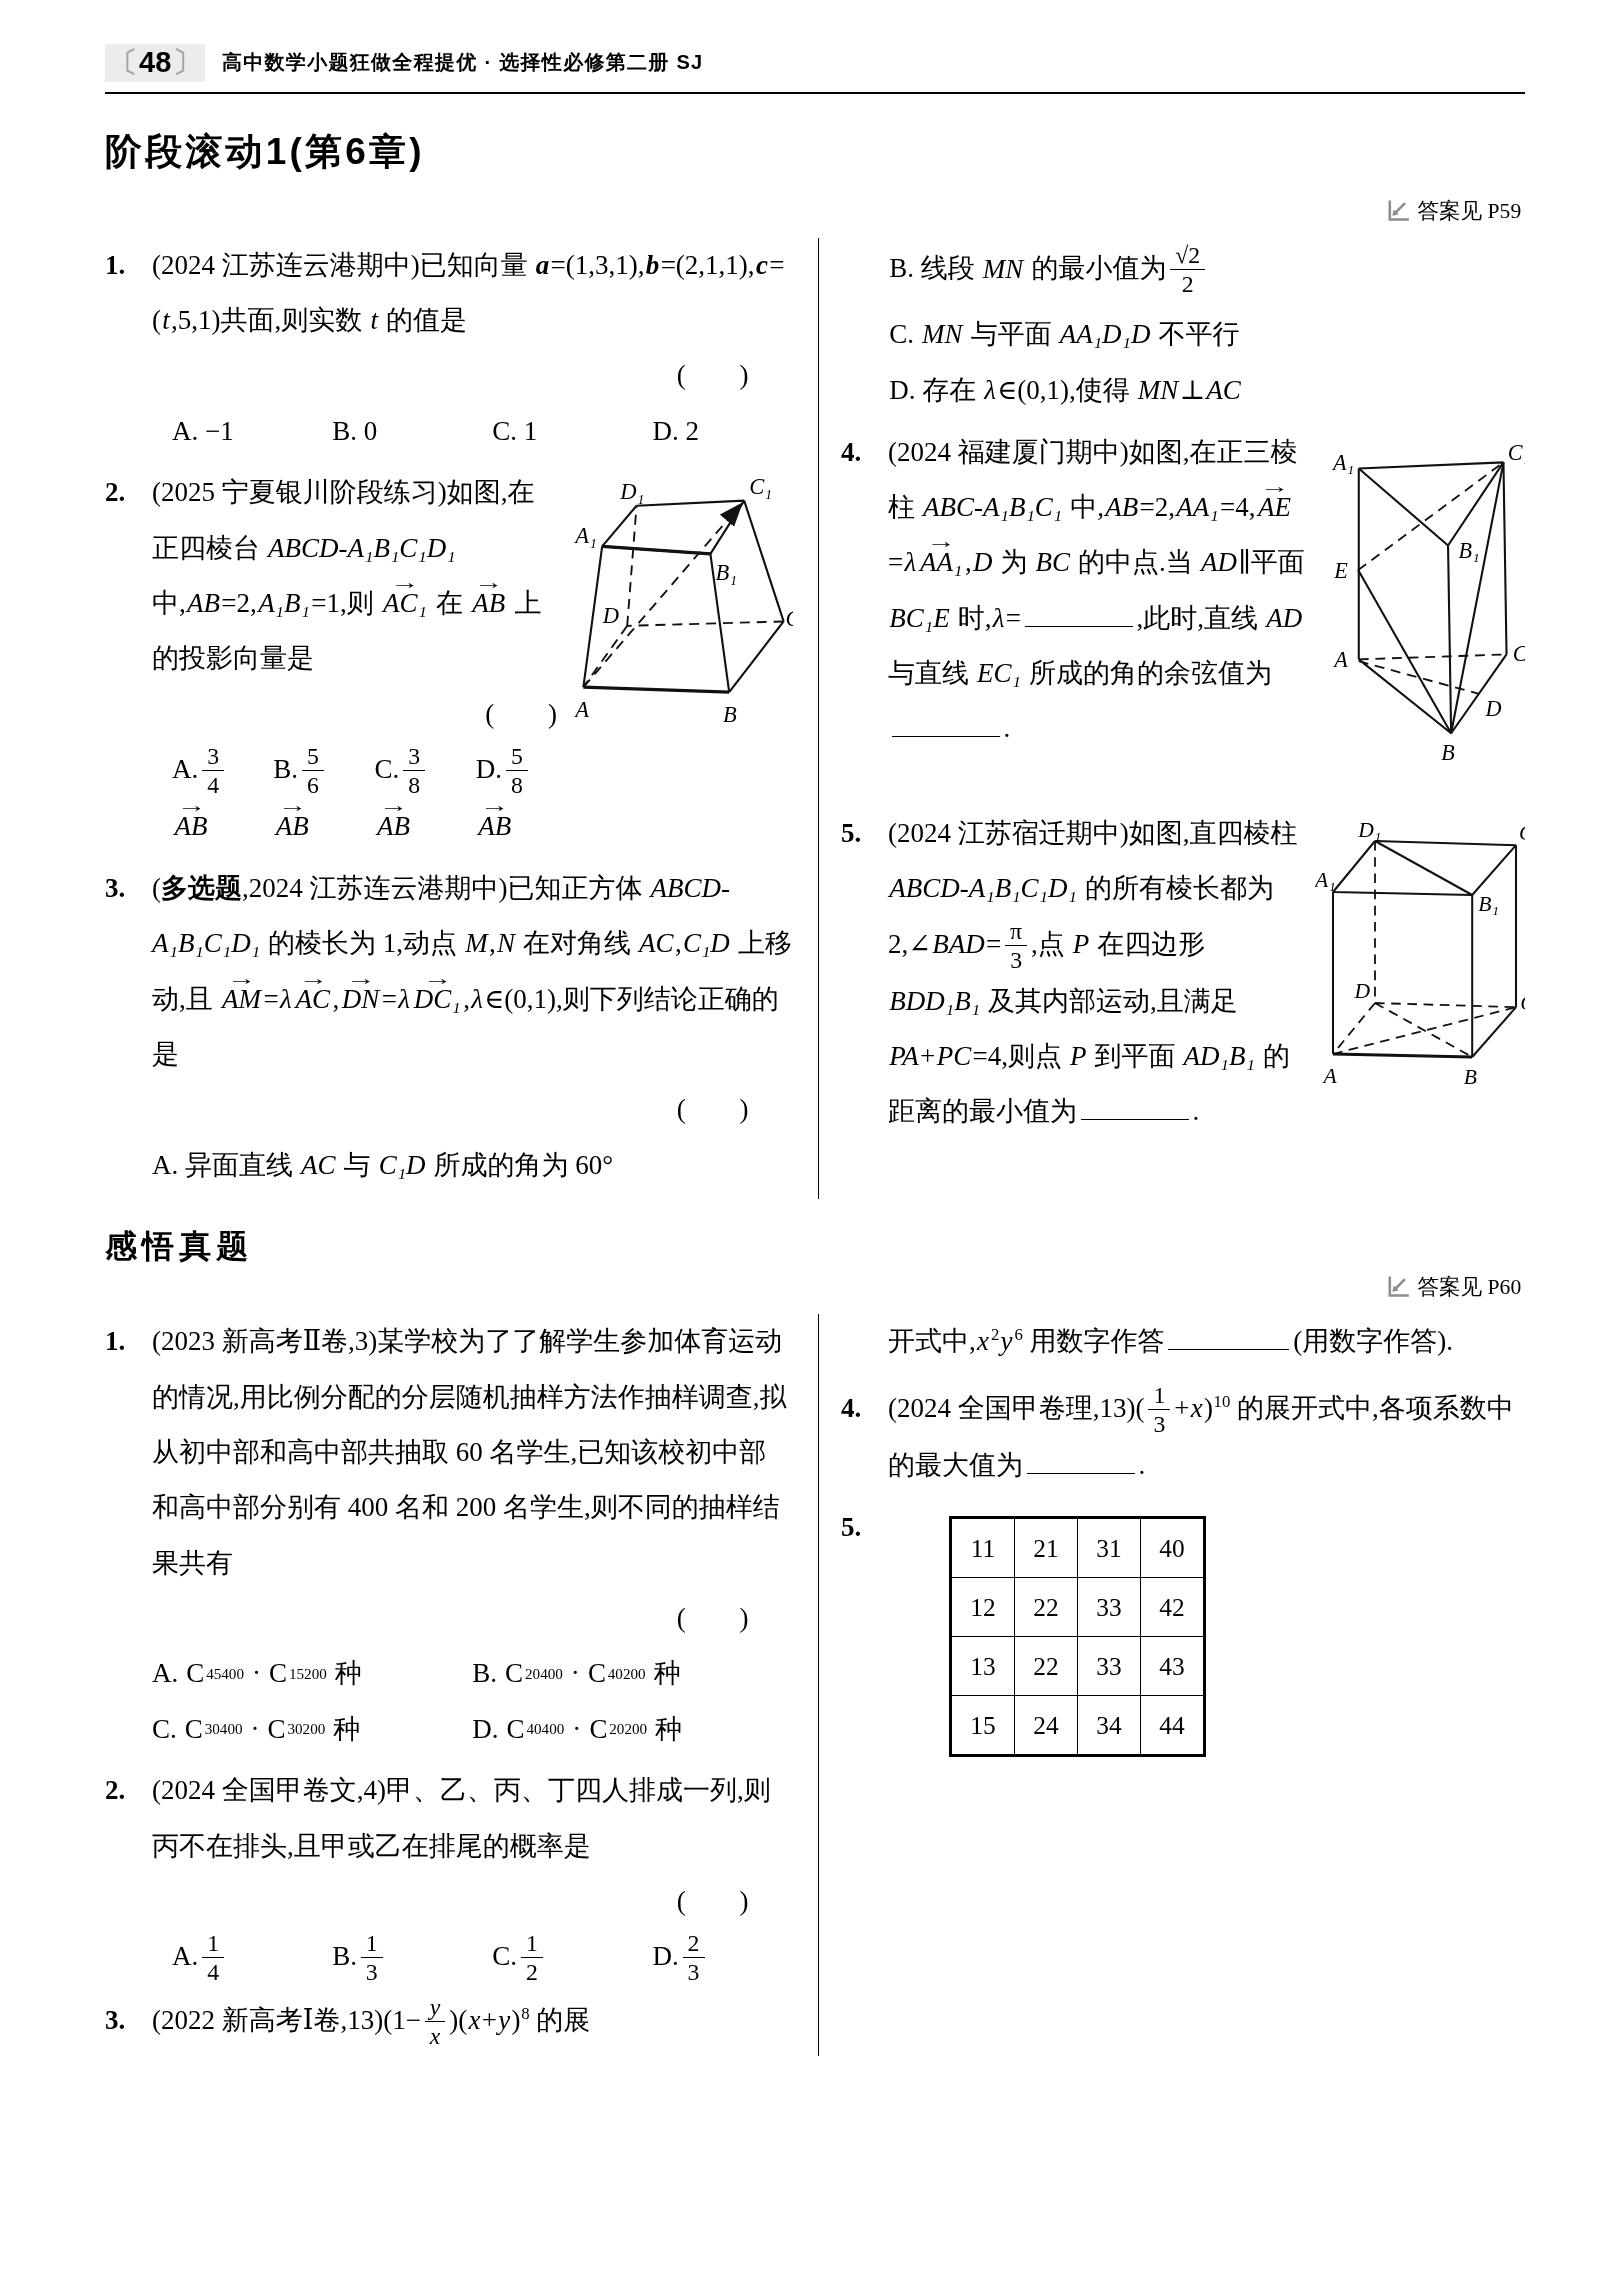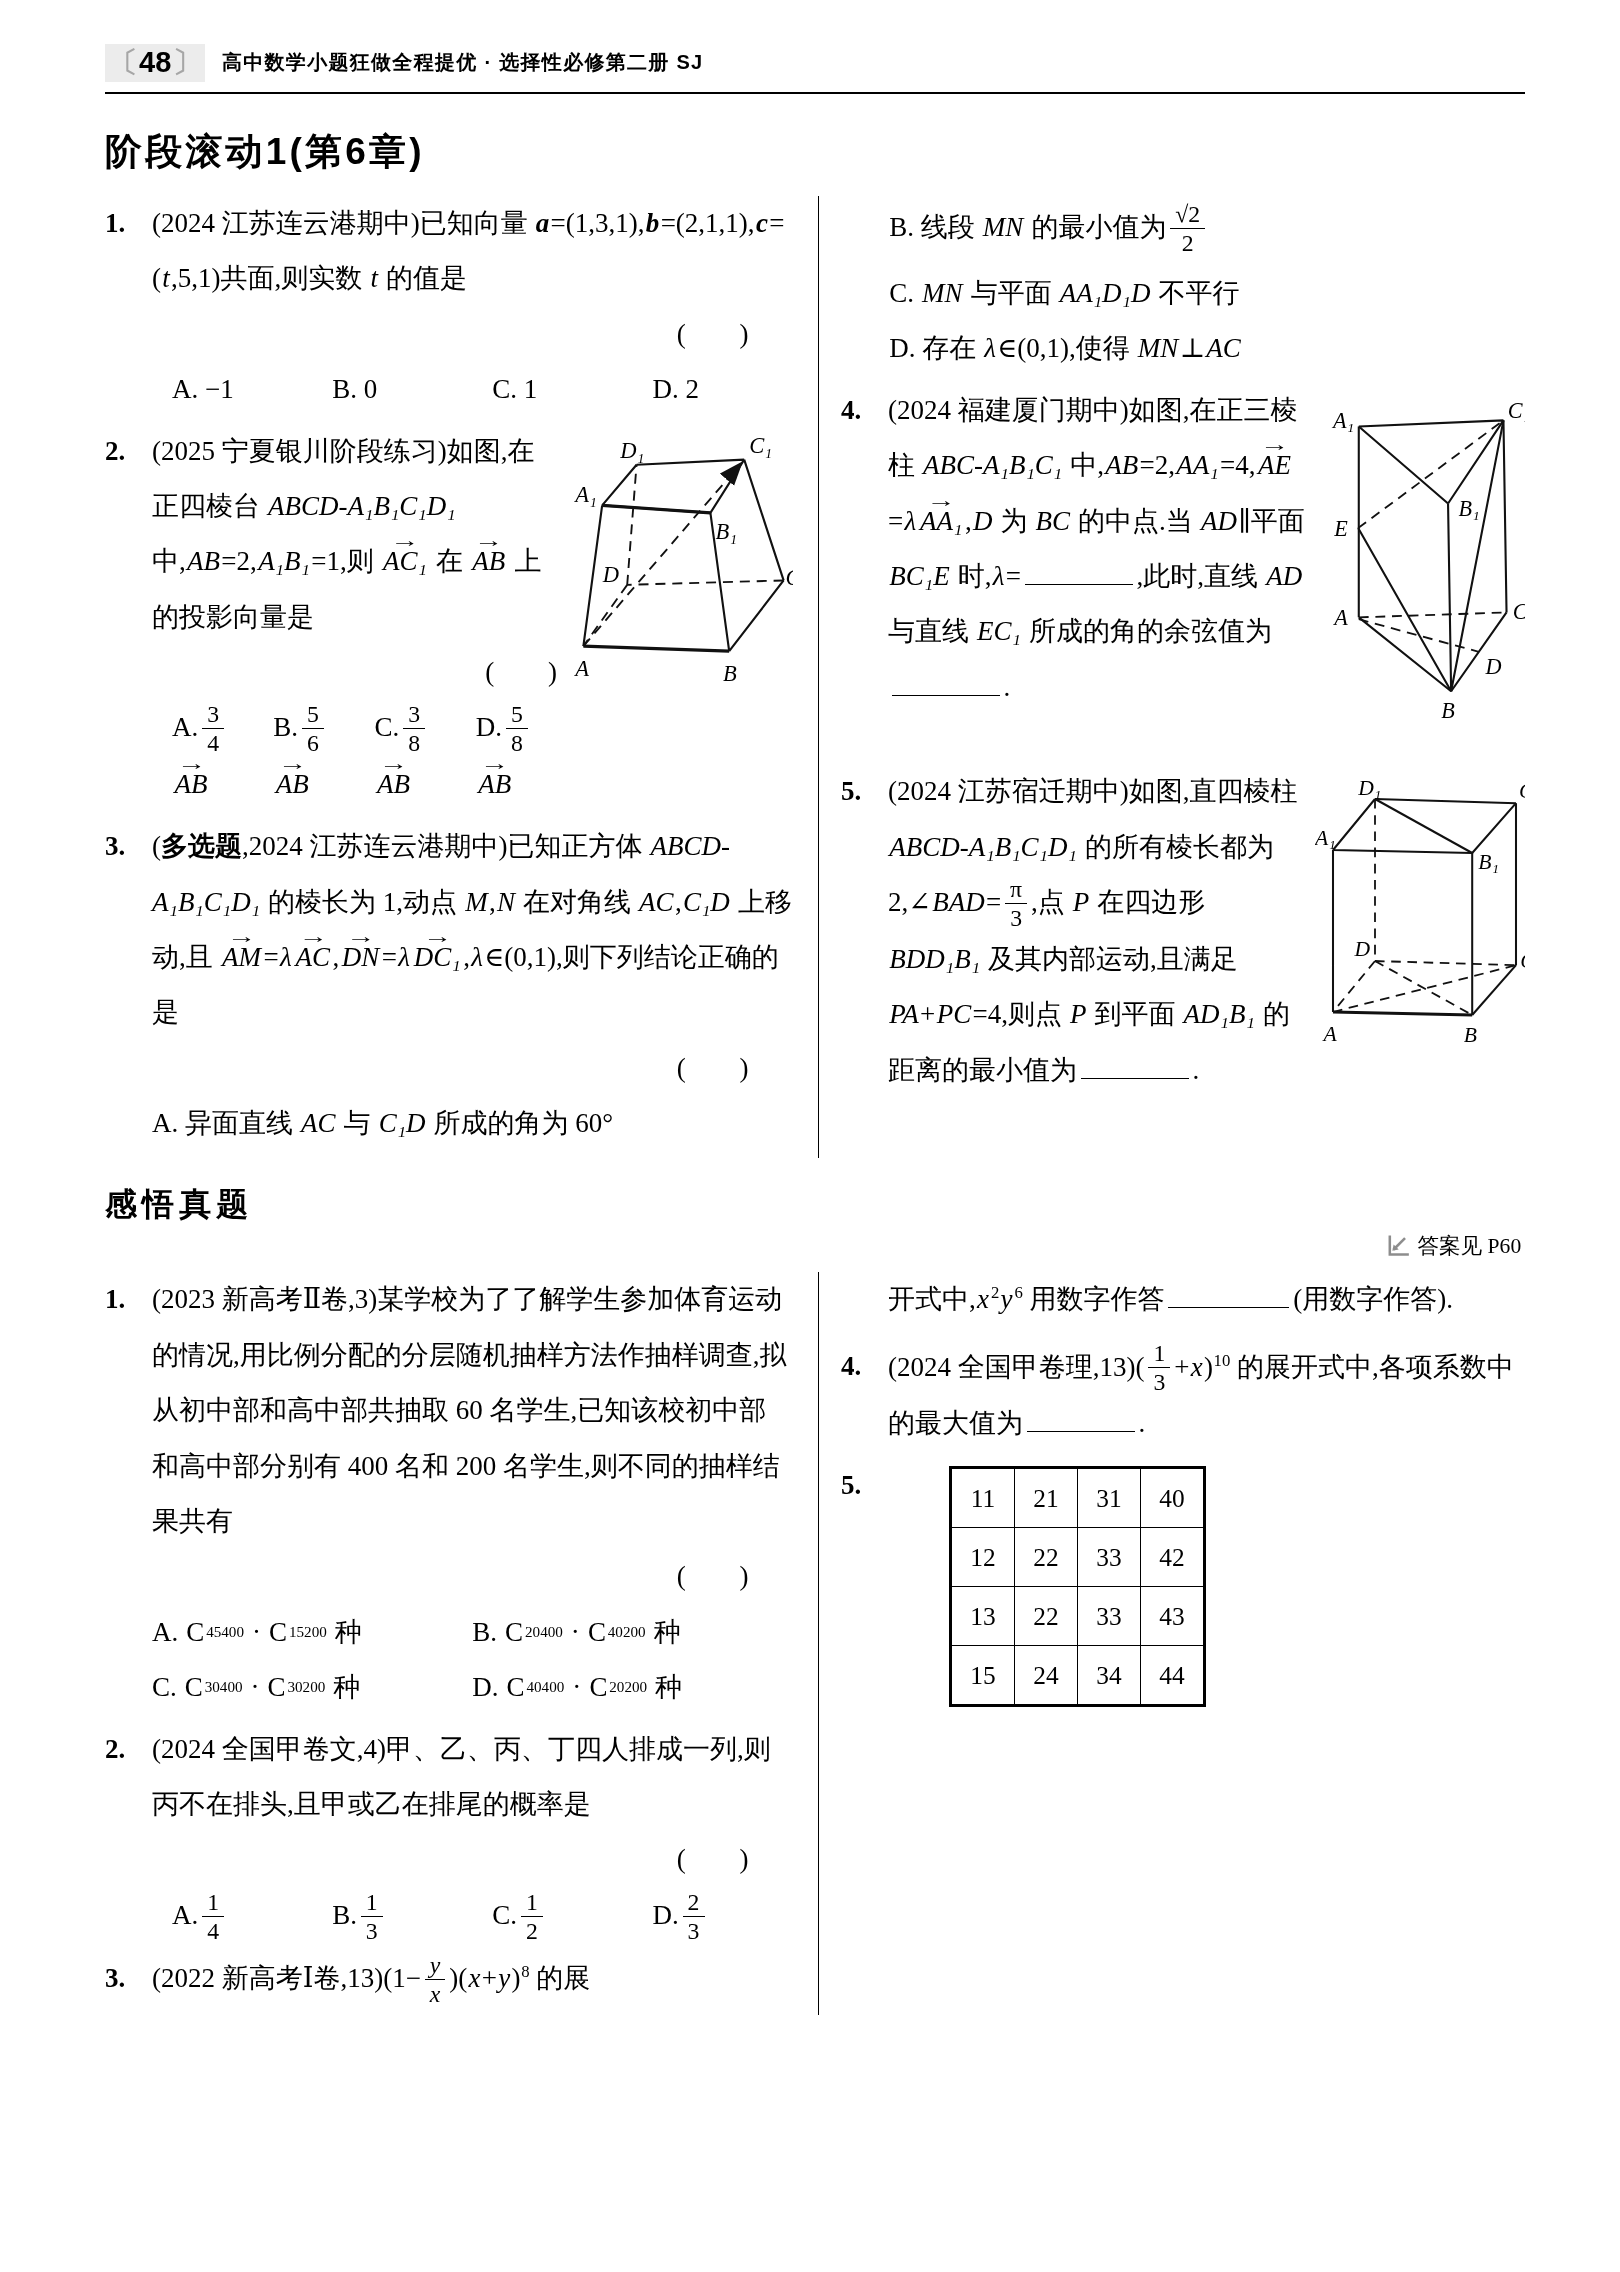--- a/index.html
+++ b/index.html
@@ -64,38 +64,46 @@
   
   .figR{float:right;margin:9px 0 3.8px 16.5px;}
   svg .lbl{font-size:36px;font-style:italic;font-family:"Liberation Serif","DejaVu Serif",serif;}
   svg .edge{stroke:#111;stroke-width:3.4;fill:none;}
   svg .edgeb{stroke:#111;stroke-width:5;fill:none;}
   svg .hid{stroke:#111;stroke-width:3;fill:none;stroke-dasharray:16 11;}
   
   table.grid{border-collapse:collapse;margin:16.5px auto 0 61px;}
   table.grid td{width:60px;height:56px;text-align:center;font-size:25.4px;
                 border:1.6px solid #000;}
-  table.grid{border:3.8px solid #000;margin-top:8px;}
+  table.grid{border:3.8px solid #000;}
   .q3cont-gap{height:5.1px;}
 </style>
 </head>
 <body>
 
 <div class="page">
 
   <div class="hdr">
     <span class="badge">
         <span class="br">〔</span>
         <span>48</span>
         <span class="br">〕</span>
       </span>
     <span class="hdr-title">高中数学小题狂做全程提优 · 选择性必修第二册 SJ</span>
   </div>
 
   <div class="sec1-title">阶段滚动1(第6章)</div>
+  <div class="ansref">
+    <svg width="25.4" height="25.4" viewBox="0 0 40 40">
+      <path d="M6 4 L6 34 L36 34" stroke="#8d8d8d" stroke-width="4" fill="none"></path>
+      <path d="M30 8 L12 26" stroke="#8d8d8d" stroke-width="4" fill="none"></path>
+      <path d="M10 28 L20 26 L12 18 Z" fill="#8d8d8d"></path>
+    </svg>
+    <span>答案见 P59</span>
+  </div>
 
   <div class="cols">
     <div class="colL">
 
       <div class="prob">
         <span class="pno">1.</span>
         <div class="pbody">
           <span><span class="rt">(2024 江苏连云港期中)已知向量 </span><span class="rbi">a</span><span class="rt">=(1,3,1),</span><span class="rbi">b</span><span class="rt">=(2,1,1),</span><span class="rbi">c</span><span class="rt">=(</span><span class="ri">t</span><span class="rt">,5,1)共面,则实数 </span><span class="ri">t</span><span class="rt"> 的值是</span></span>
           <div class="bracketline">(　　)</div>
           <div class="optrow">

